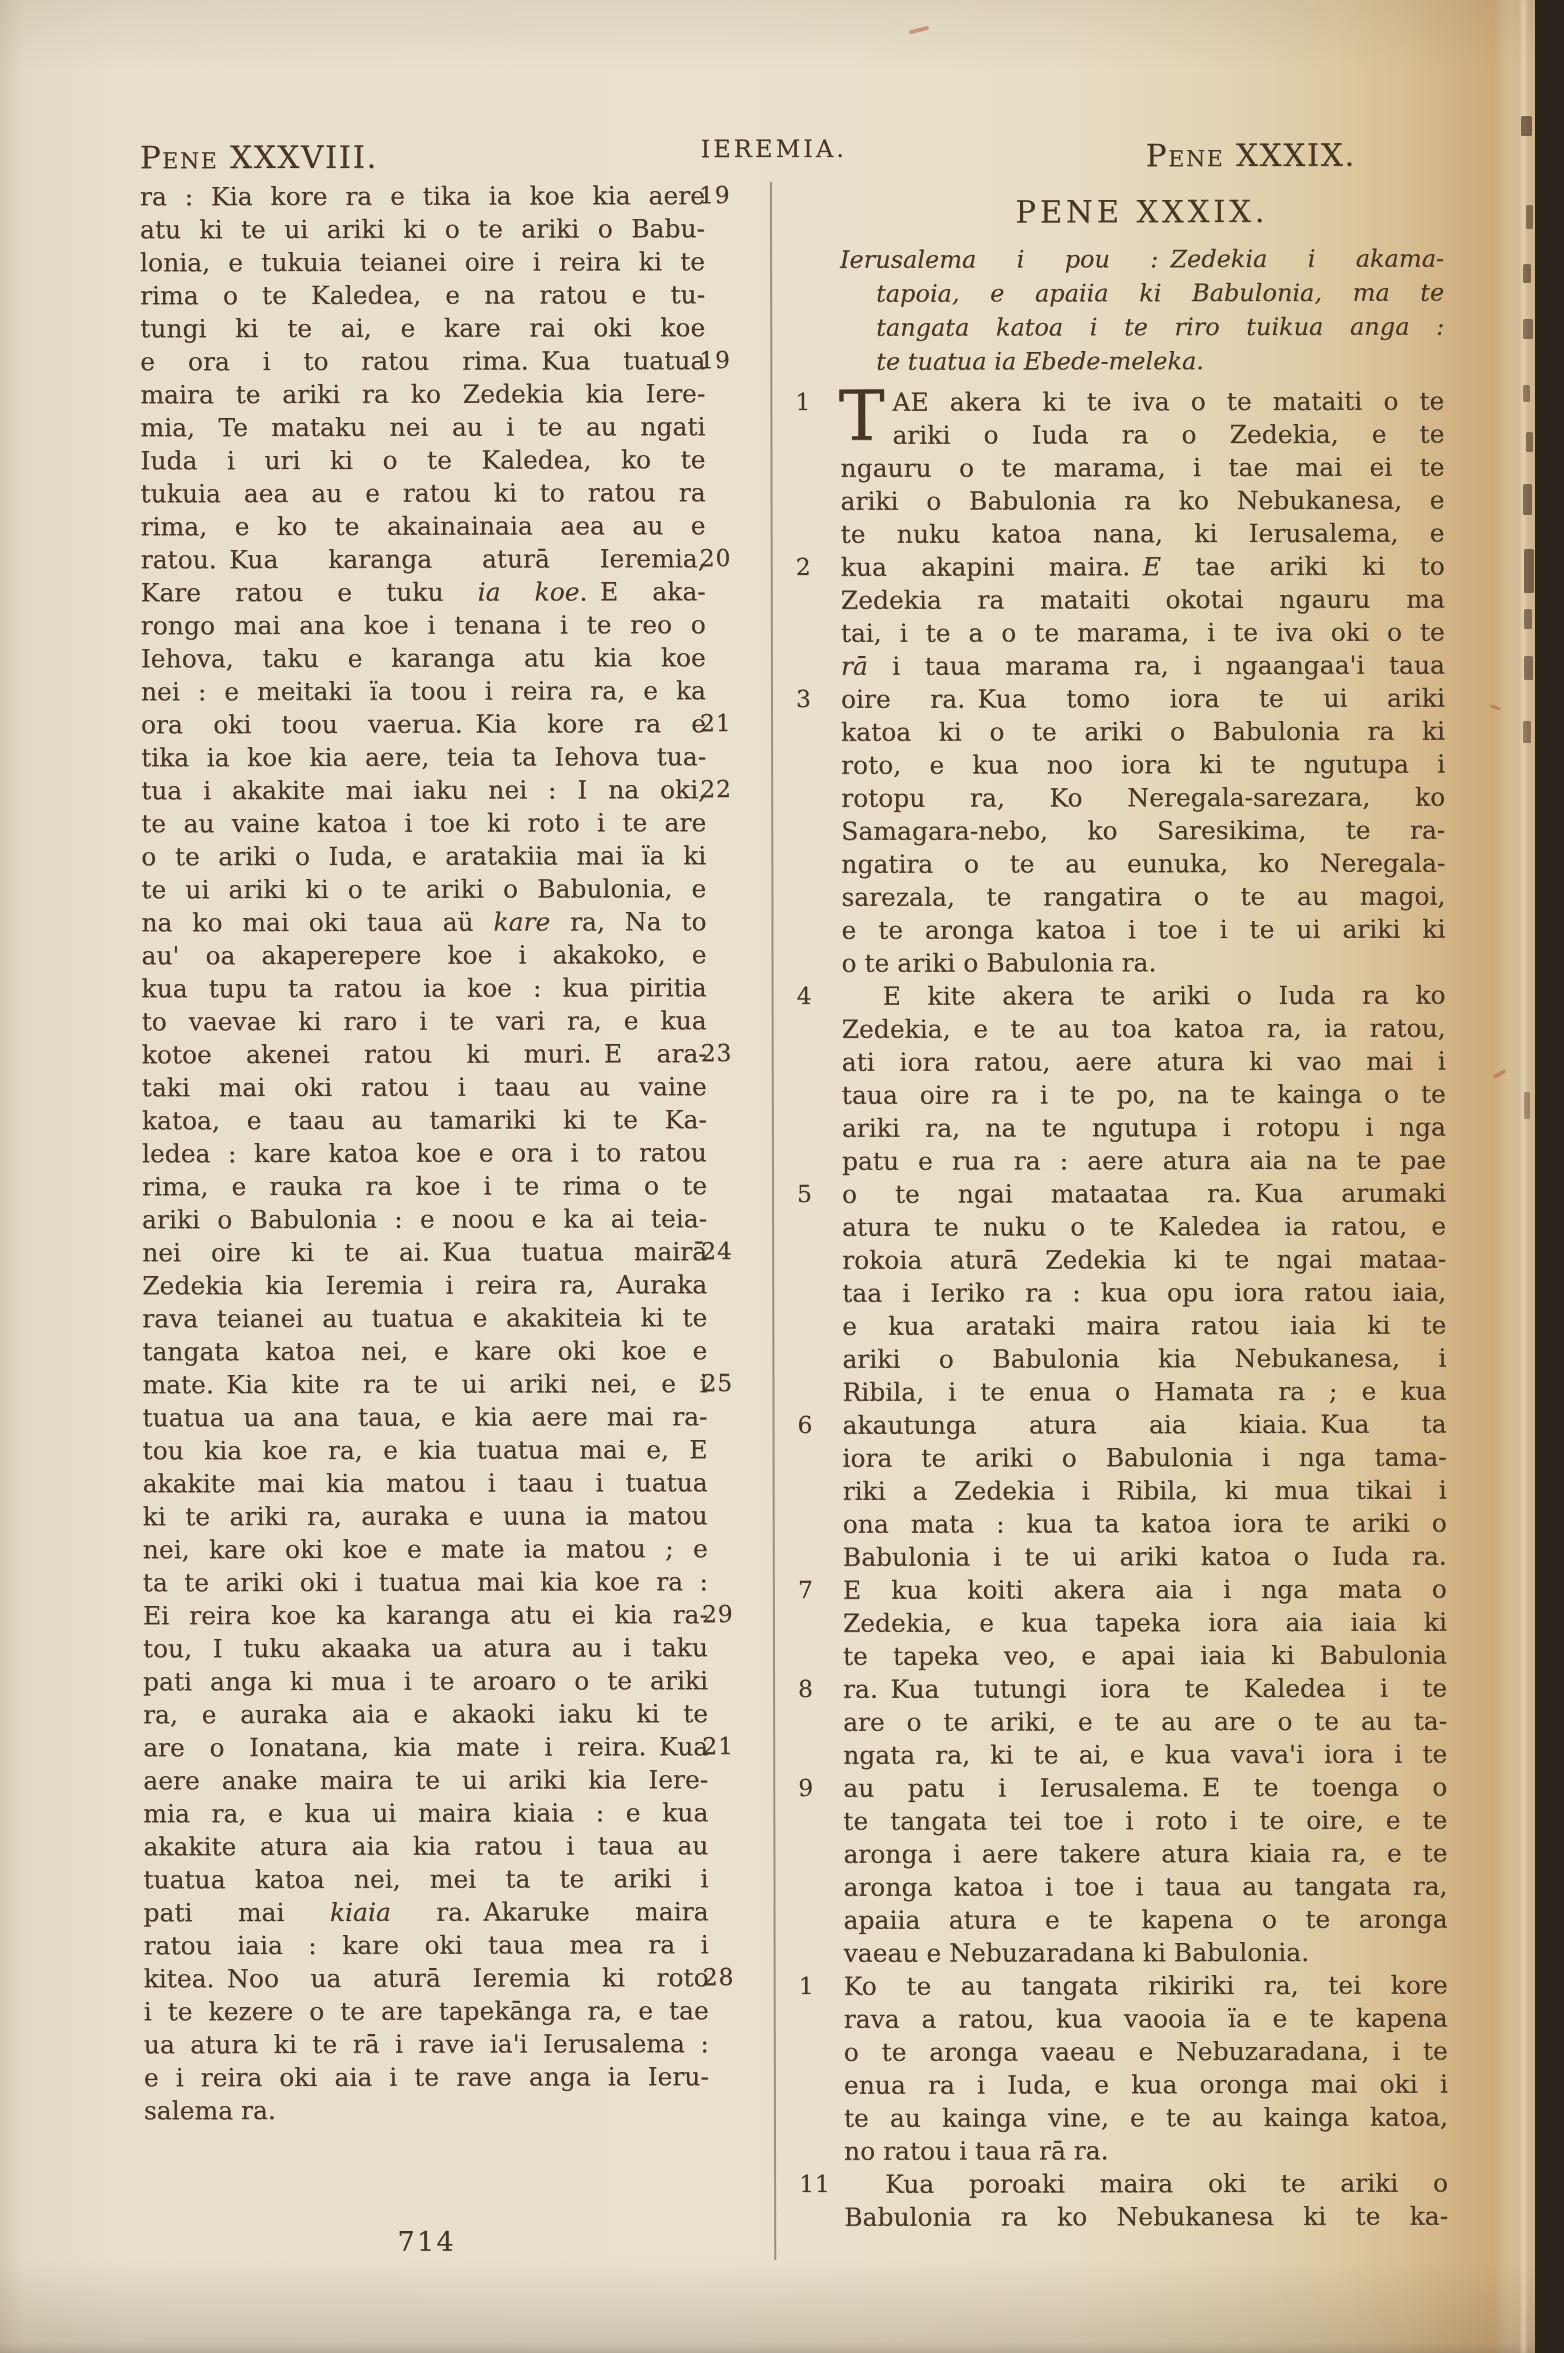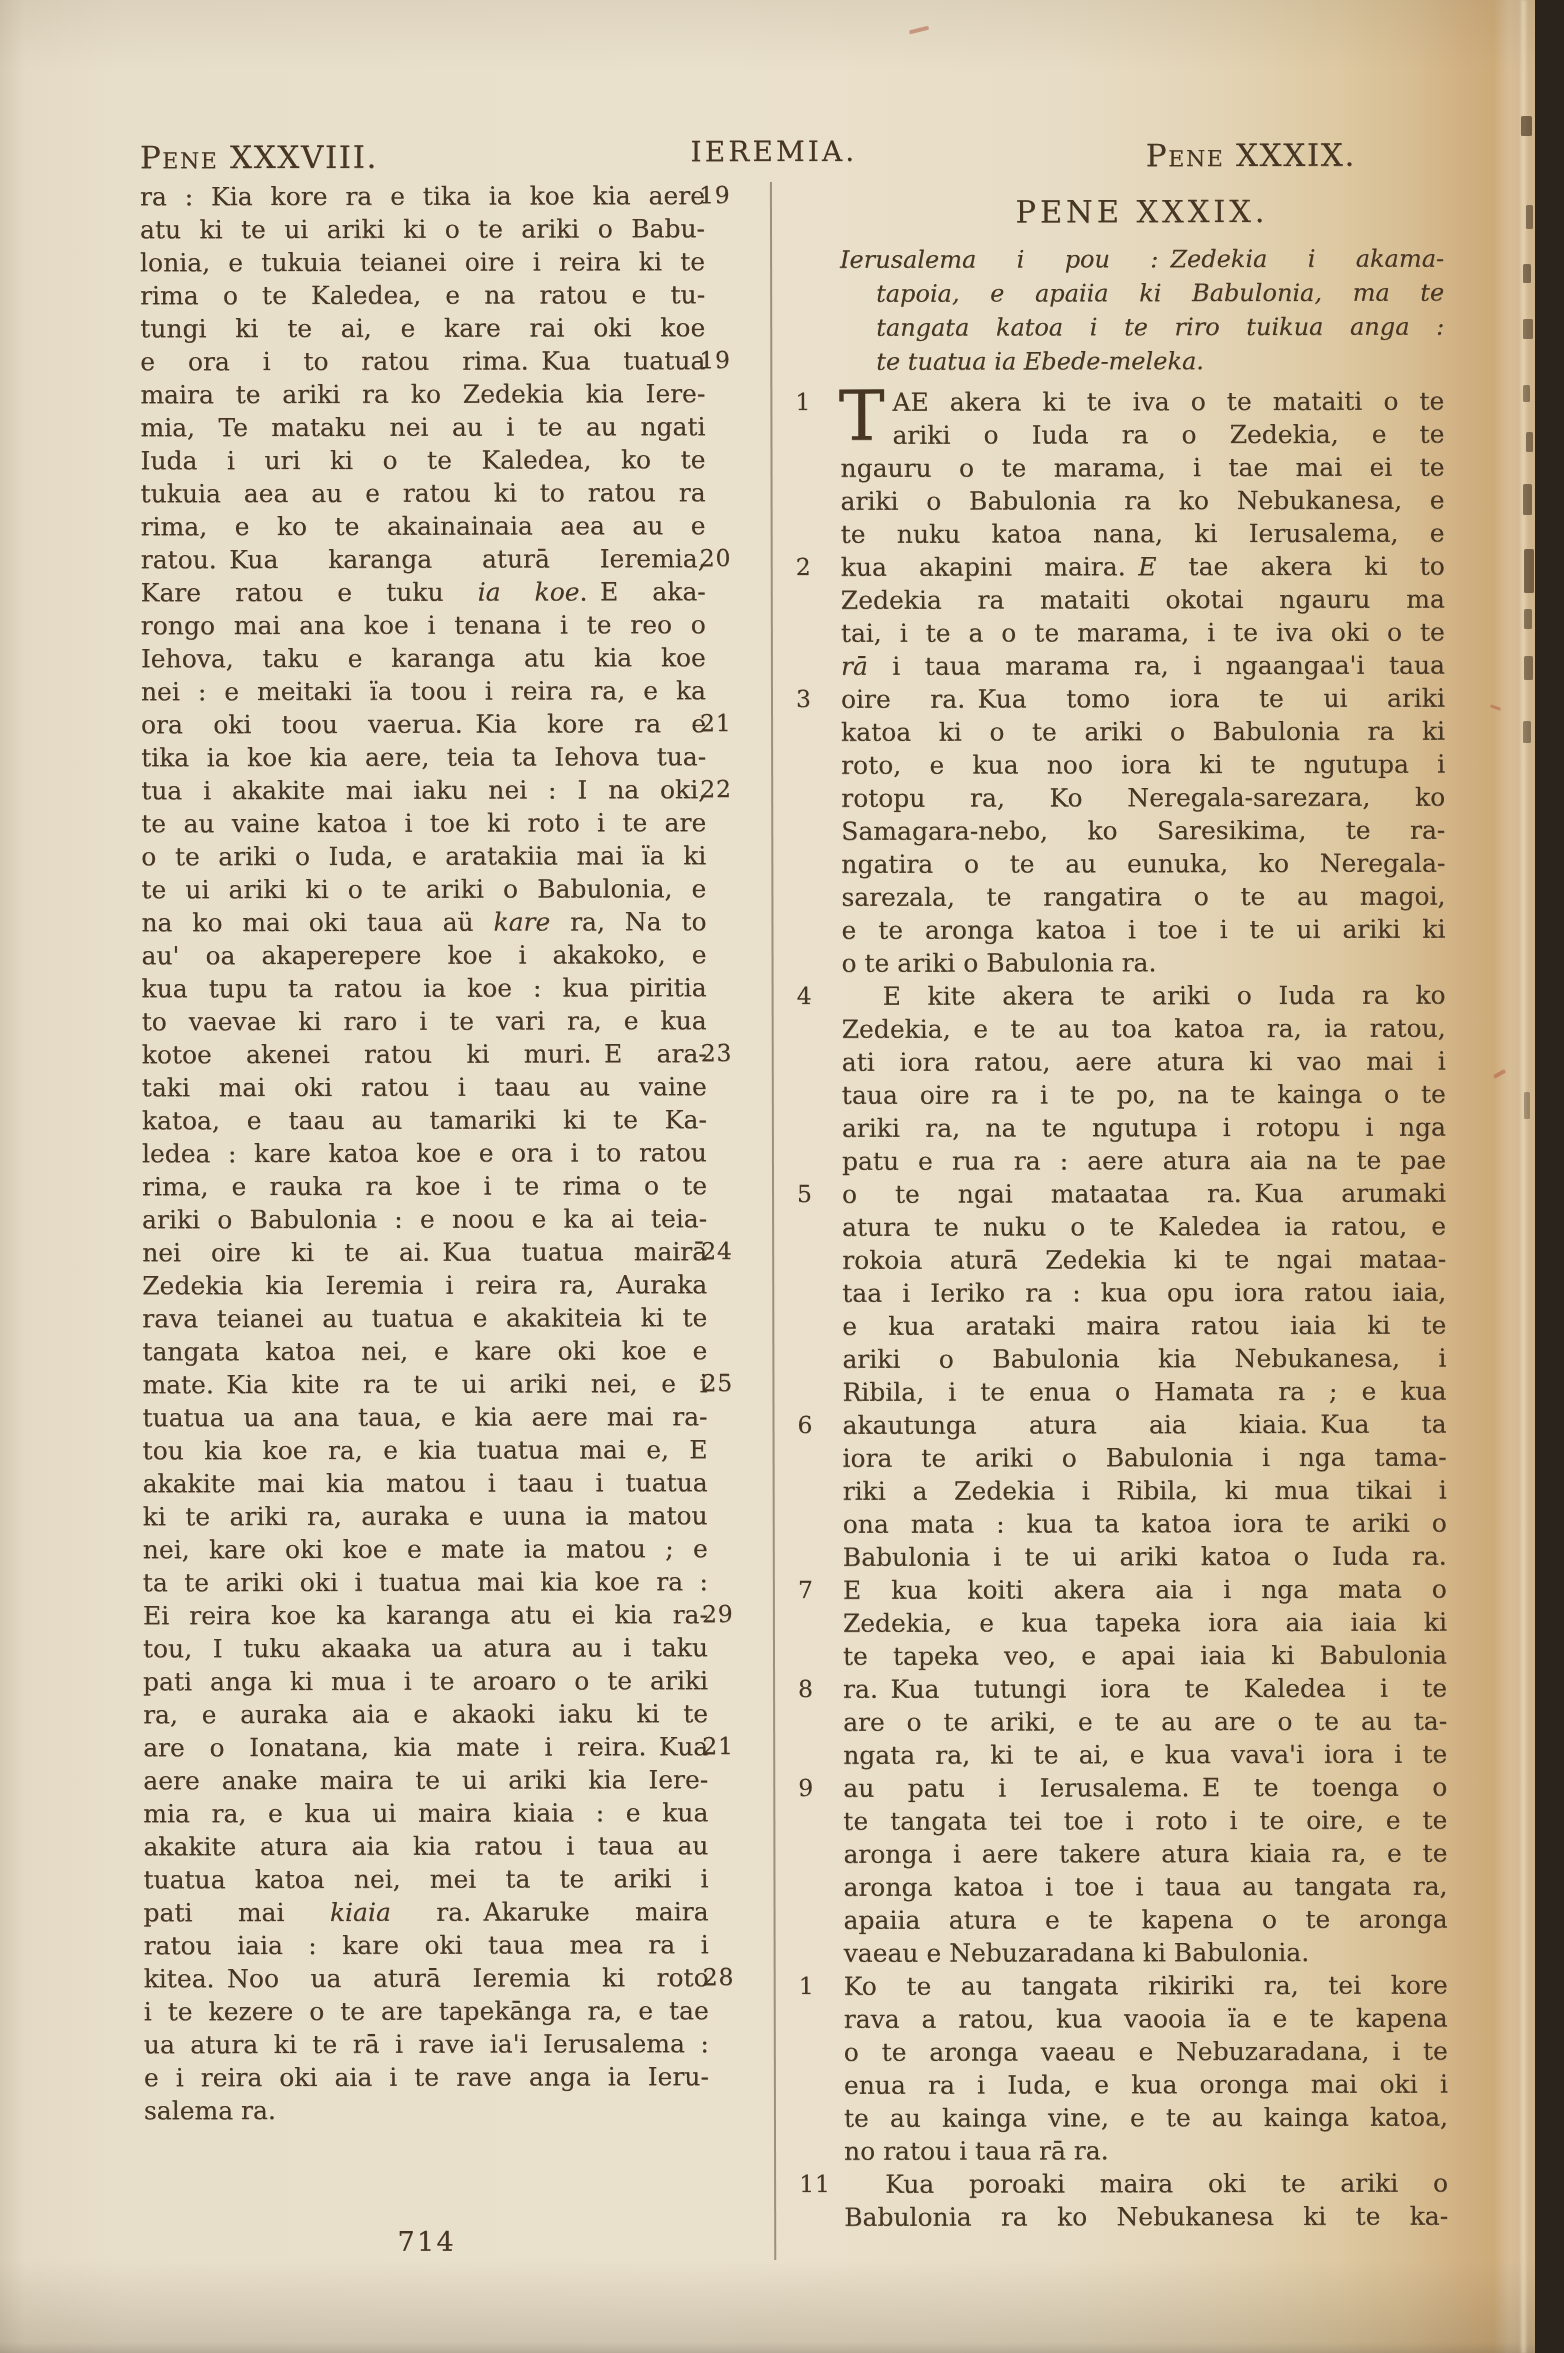--- a/index.html
+++ b/index.html
@@ -20,21 +20,21 @@
       linear-gradient(90deg, #d5cab4 0%, #e3d9c4 1.6%, #e8dfcb 8%, #eae1cd 45%, #e9dfc9 60%, #e7dcc4 70%, #e3d3b4 80%, #ddc9a2 87%, #d7bd92 92%, #d0b082 95.5%, #cdab79 97.3%, #d6bd97 98.3%, #cfb58d 100%),
       #e9e0cc;
   }
   .hl-streak{position:absolute;left:1521px;top:0;width:4.7px;height:100%;background:rgba(244,232,205,.5);filter:blur(1.6px);}
   .content{position:absolute;inset:0;transform:rotate(-0.12deg);}
   .ink{text-shadow:0.2px 0.3px 0.5px rgba(71,54,36,.5);}
 
   
   .running-head{position:absolute;top:138px;left:0;width:100%;height:41px;}
   .rh-left{position:absolute;left:142px;top:0;font-variant:small-caps;font-size:31px;letter-spacing:1.6px;}
-  .rh-center{position:absolute;left:776px;top:-3.1px;transform:translateX(-50%);font-size:28px;letter-spacing:3.1px;}
+  .rh-center{position:absolute;left:776px;top:-3.1px;transform:translateX(-50%);font-size:24px;letter-spacing:3.1px;}
   .rh-right{position:absolute;right:177px;top:0;font-variant:small-caps;font-size:31px;letter-spacing:1.6px;}
 
   
   .divider{position:absolute;left:772px;top:182px;width:1.6px;height:2078px;background:rgba(72,56,38,.48);}
   .col{position:absolute;font-size:25px;}
   .col-left{left:142px;top:179px;width:565px;}
   .col-right{left:842px;top:179px;width:604px;}
   .line{position:relative;height:33px;line-height:33px;text-align:justify;text-align-last:justify;overflow:visible;}
   .line.nj{text-align-last:left;}
   .line.ind .t{padding-left:41px;}
@@ -287,21 +287,21 @@
             <span class="t"><span>ngauru o te marama, i tae mai ei te</span></span>
           </div>
           <div class="line">
             <span class="t"><span>ariki o Babulonia ra ko Nebukanesa, e</span></span>
           </div>
           <div class="line">
             <span class="t"><span>te nuku katoa nana, ki Ierusalema, e</span></span>
           </div>
           <div class="line">
             <span class="verse">2</span>
-            <span class="t"><span>kua akapini maira. </span><i>E</i><span> tae akera ki to</span></span>
+            <span class="t"><span>kua akapini maira. </span><i>E</i><span> tae ariki ki to</span></span>
           </div>
           <div class="line">
             <span class="t"><span>Zedekia ra mataiti okotai ngauru ma</span></span>
           </div>
           <div class="line">
             <span class="t"><span>tai, i te a o te marama, i te iva oki o te</span></span>
           </div>
           <div class="line">
             <span class="t"><i>rā</i><span> i taua marama ra, i ngaangaa'i taua</span></span>
           </div>

